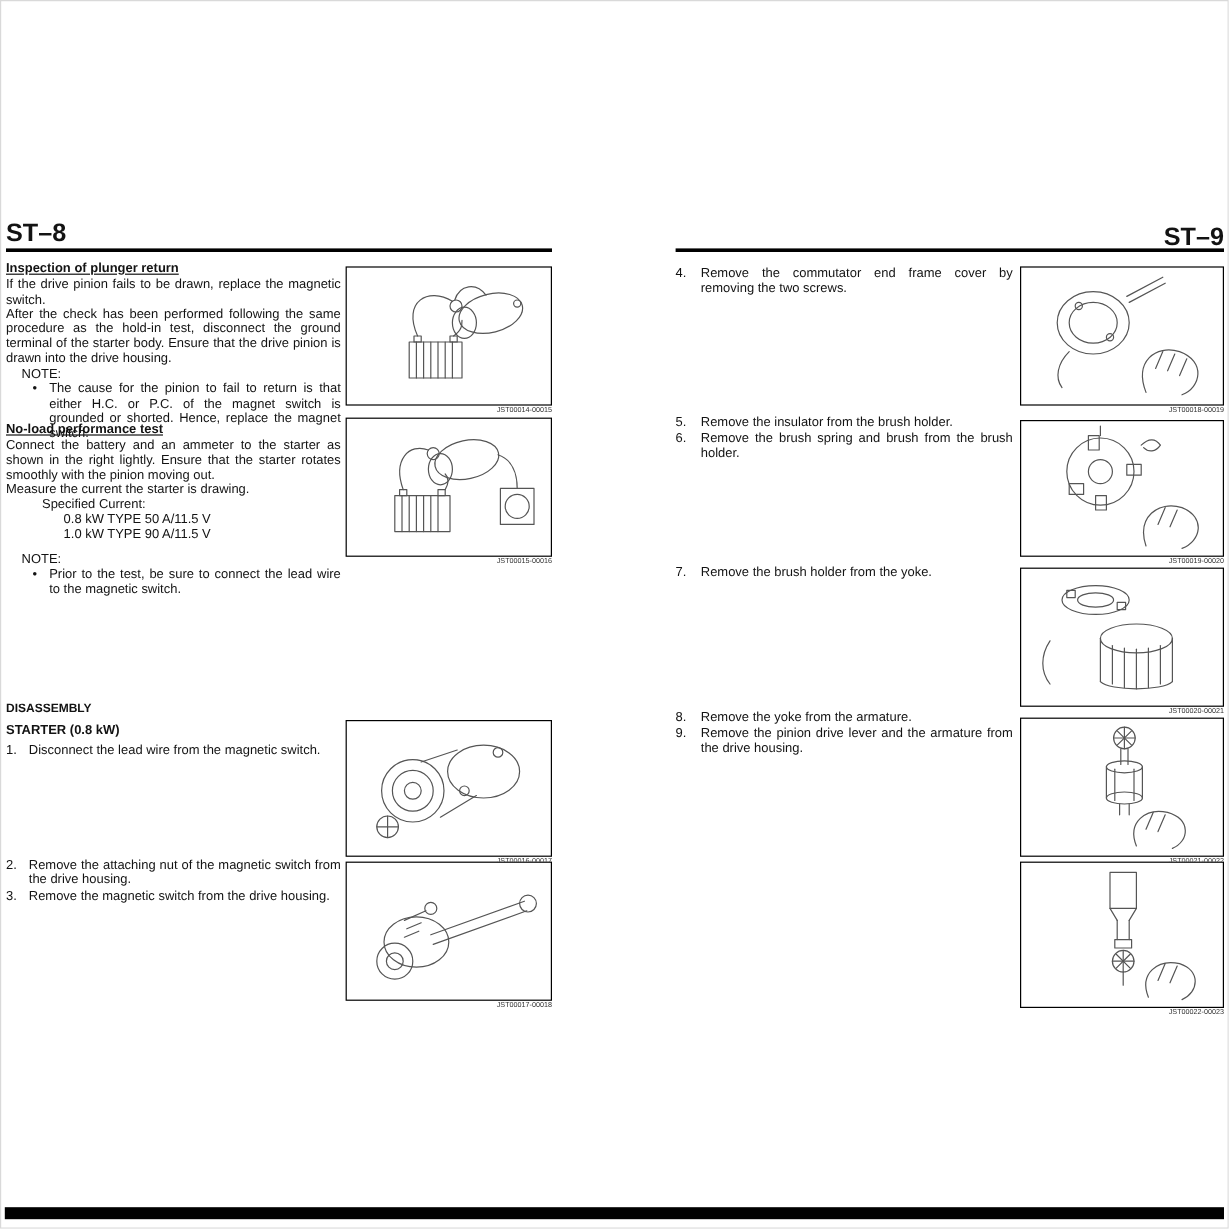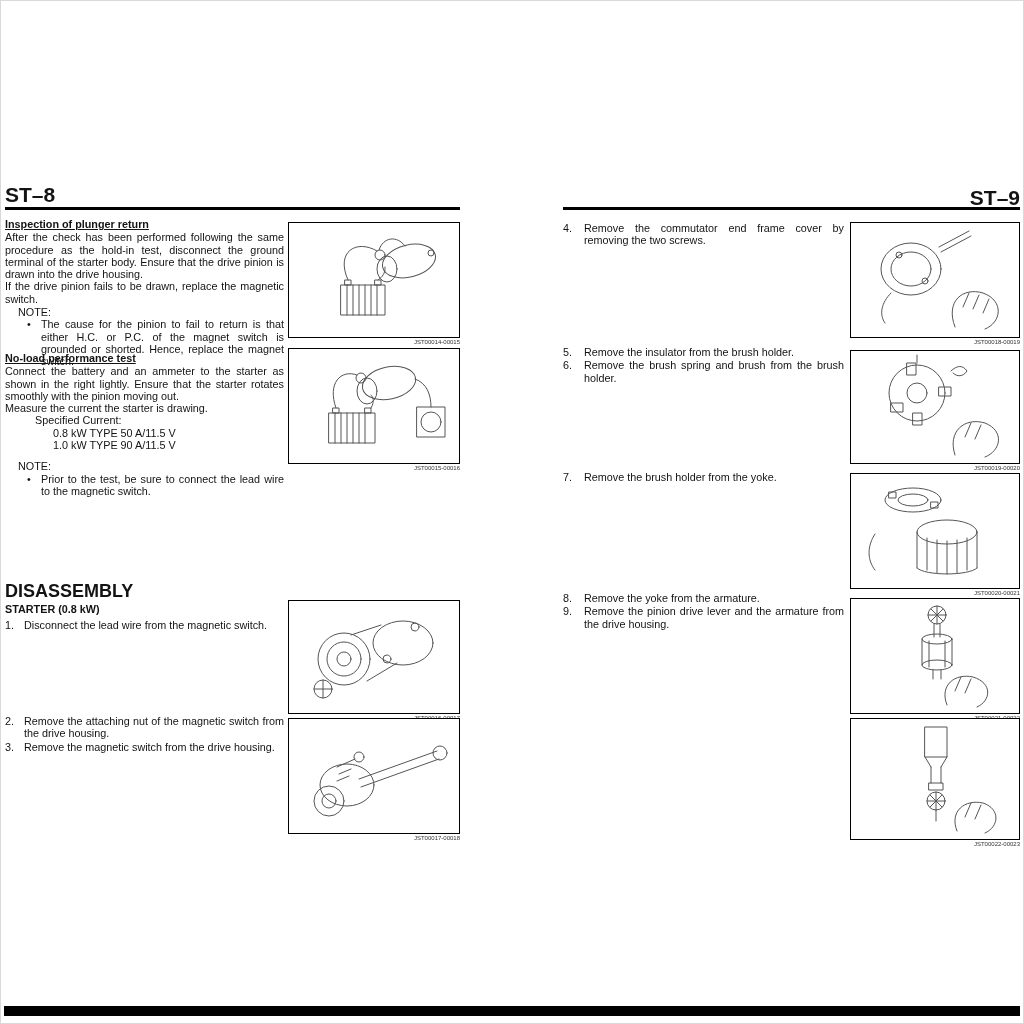--- a/index.html
+++ b/index.html
@@ -5,21 +5,21 @@
 <style>
   html,body{margin:0;padding:0;background:#fff;}
   .canvas{position:relative;width:1024px;height:1024px;background:#ffffff;overflow:hidden;
           font-family:"Liberation Sans",sans-serif;color:#131313;
           box-shadow:inset 0 0 0 1px #d9d9d9;}
   .hdr{position:absolute;font-size:21px;font-weight:bold;letter-spacing:0;}
   .rule{position:absolute;height:3px;background:#000;}
   .col{position:absolute;font-size:10.8px;line-height:12.3px;}
   .col p{margin:0;text-align:justify;}
   .sec-title{font-weight:bold;margin:0 0 1px 0;text-decoration:underline;}
-  .big-title{font-weight:bold;font-size:18px;margin:0;}
+  .big-title{font-weight:bold;font-size:10px;margin:0;}
   .sub-title{font-weight:bold;margin:6px 0 3px 0;}
   .note-label{margin:1px 0 0 13px;}
   .note-item{display:grid;grid-template-columns:14px 1fr;margin-left:22px;}
   .note-item .txt{text-align:justify;}
   .spec-label{margin-left:30px;}
   .spec-line{margin-left:48px;}
   .step{display:grid;column-gap:2px;margin-top:1px;}
   .step .txt{text-align:justify;}
   .step.l{grid-template-columns:17px 1fr;}
   .step.r{grid-template-columns:19px 1fr;}
@@ -38,22 +38,22 @@
 <div class="canvas">
 
   <div class="hdr" style="left:5px;top:183px;">ST–8</div>
   <div class="rule" style="left:5px;top:207px;width:455px;"></div>
 
   <div class="hdr" style="left:563px;top:186px;width:457px;text-align:right;">ST–9</div>
   <div class="rule" style="left:563px;top:207px;width:457px;"></div>
 
   <div class="col" style="left:5px;top:218px;width:279px;">
     <div class="sec-title">Inspection of plunger return</div>
+    <p>If the drive pinion fails to be drawn, replace the magnetic switch.</p>
     <p>After the check has been performed following the same procedure as the hold-in test, disconnect the ground terminal of the starter body. Ensure that the drive pinion is drawn into the drive housing.</p>
-    <p>If the drive pinion fails to be drawn, replace the magnetic switch.</p>
     <div class="note-label">NOTE:</div>
     <div class="note-item">
       <span>•</span>
       <span class="txt">The cause for the pinion to fail to return is that either H.C. or P.C. of the magnet switch is grounded or shorted. Hence, replace the magnet switch.</span>
     </div>
   </div>
 
   <div class="col" style="left:5px;top:352px;width:279px;">
     <div class="sec-title">No-load performance test</div>
     <p>Connect the battery and an ammeter to the starter as shown in the right lightly. Ensure that the starter rotates smoothly with the pinion moving out.</p>

